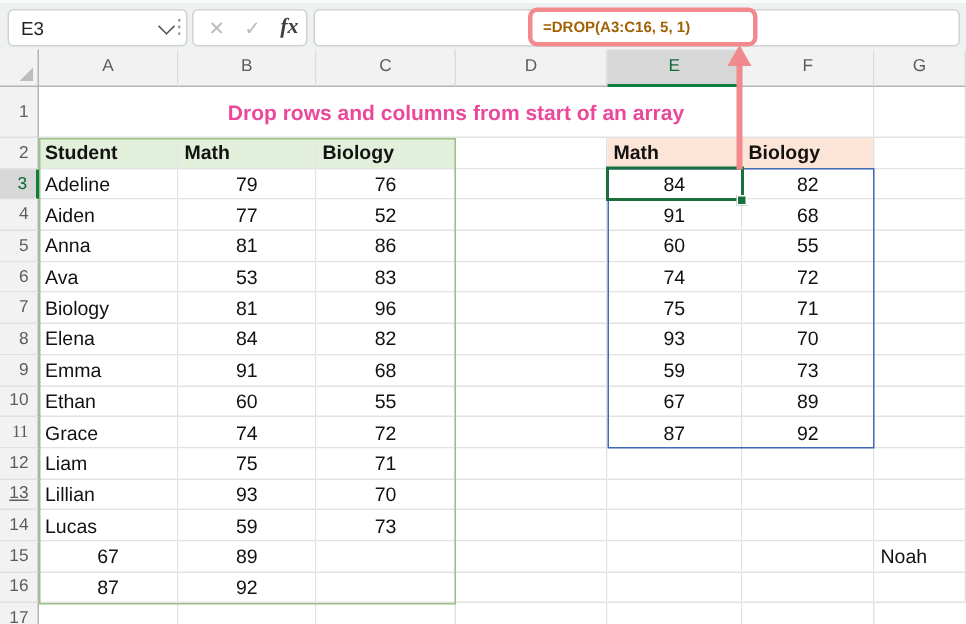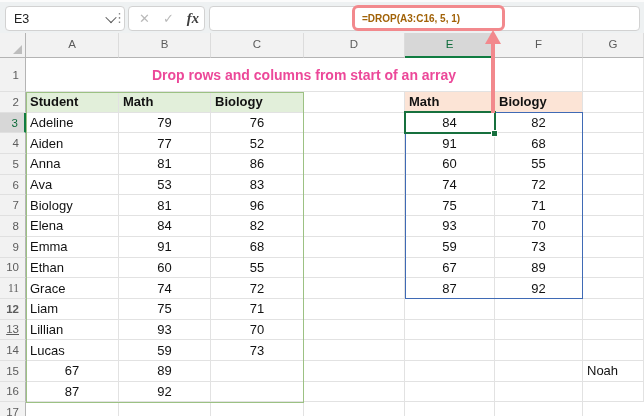--- a/index.html
+++ b/index.html
@@ -89,21 +89,21 @@
       <div class="row-h" style="height: 20.7px;">2</div>
       <div class="row-h sel" style="height: 20.7px;">3</div>
       <div class="row-h" style="height: 20.7px;">4</div>
       <div class="row-h" style="height: 20.7px;">5</div>
       <div class="row-h" style="height: 20.7px;">6</div>
       <div class="row-h" style="height: 20.7px;">7</div>
       <div class="row-h" style="height: 20.7px;">8</div>
       <div class="row-h" style="height: 20.7px;">9</div>
       <div class="row-h" style="height: 20.7px;">10</div>
       <div class="row-h" style="height: 20.7px; font-family: Liberation Serif, serif;">11</div>
-      <div class="row-h" style="height: 20.7px; font-weight: bold;">12</div>
+      <div class="row-h" style="height: 20.7px;">12</div>
       <div class="row-h" style="height: 20.7px; text-decoration: underline;">13</div>
       <div class="row-h" style="height: 20.7px;">14</div>
       <div class="row-h" style="height: 20.7px;">15</div>
       <div class="row-h" style="height: 20.7px;">16</div>
       <div class="row-h" style="height: 20.7px;">17</div>
     </div>
   <div id="cells">
       <div class="cell title">Drop rows and columns from start of an array</div>
       <div class="cell"></div>
       <div class="cell g b lft">Student</div>

